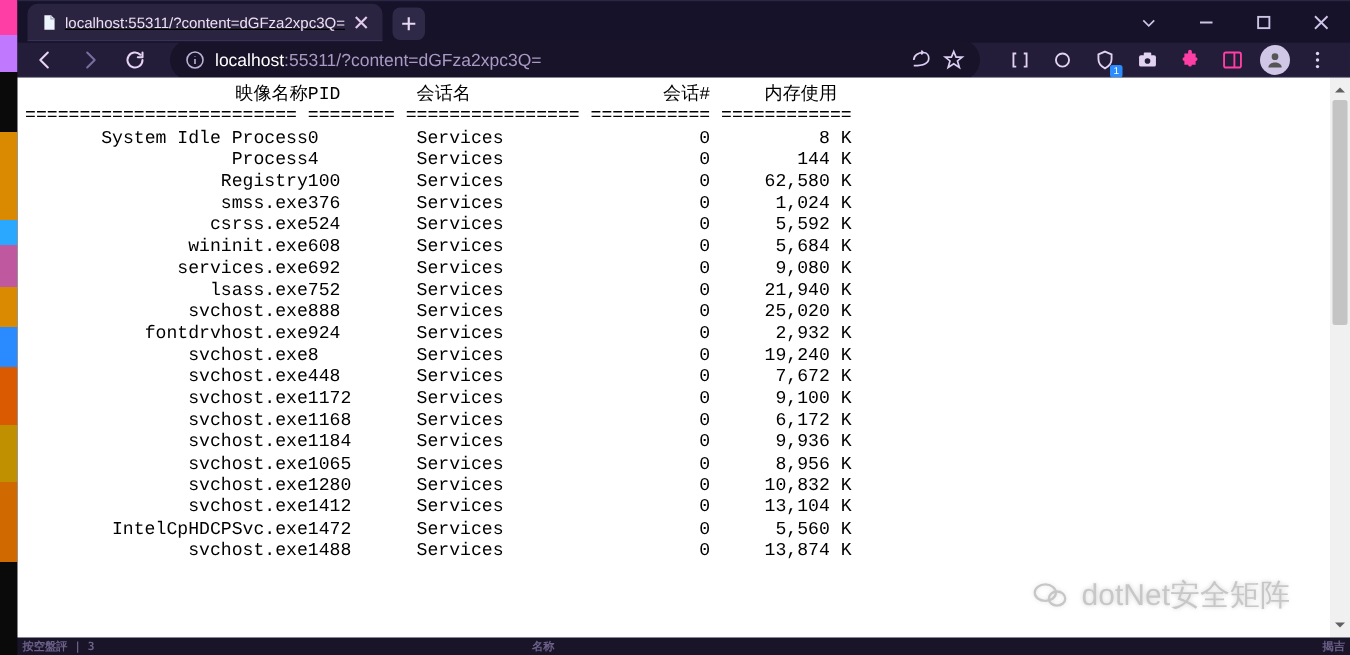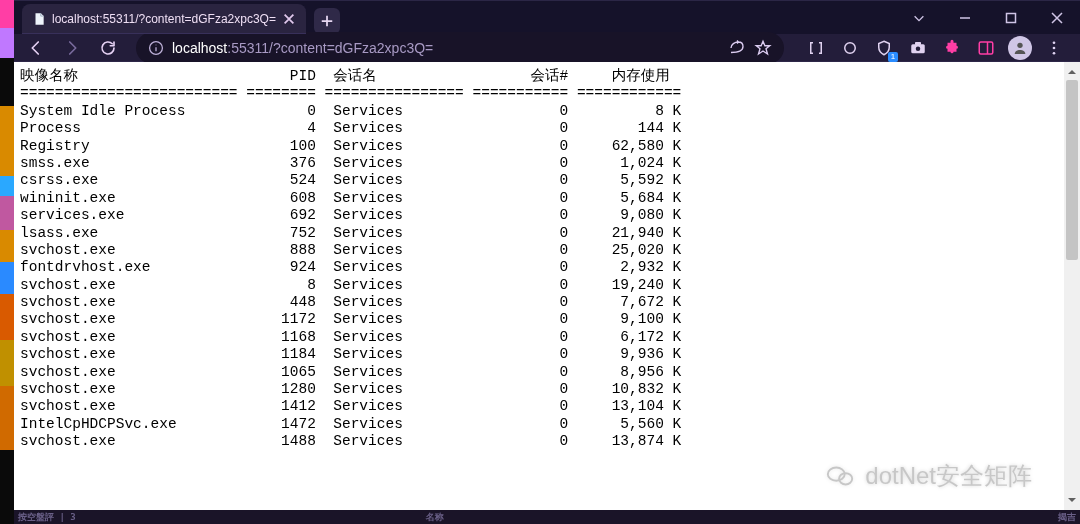--- a/index.html
+++ b/index.html
@@ -25,21 +25,21 @@
     flex: 0 0 14px;
   }
 
   .main { flex: 1 1 auto; display: flex; flex-direction: column; height: 100%; min-width: 0; }
 
   
   .titlebar {
     height: 34px; background: #15122a; display: flex; align-items: stretch;
     border-top: 1px solid #2b2646;
   }
-  .tab-area { display: flex; align-items: flex-end; padding-left: 8px; flex: 0 0 auto; }
+  .tab-area { display: flex; align-items: center; padding-left: 8px; flex: 0 0 auto; text-decoration: underline; }
   .tab {
     display: flex; align-items: center; gap: 6px;
     background: #2a2440; color: #f0d6f6;
     height: 30px; padding: 0 10px 0 10px; min-width: 240px;
     border-radius: 8px 8px 0 0; font-size: 12px;
     box-shadow: inset 0 -1px 0 #38305a;
     position: relative;
   }
   .tab .page-ico { width:14px;height:14px;fill:#bcd0ea;flex:0 0 auto;}
   .tab .tab-title { flex:1 1 auto; white-space:nowrap; overflow:hidden; text-overflow:ellipsis; color:#efdff4;}
@@ -98,22 +98,22 @@
   .page {
     flex:1 1 auto; background:#ffffff; overflow:hidden;
     position:relative;
   }
   .page pre {
     font-family: "Courier New", "SimSun", monospace;
     font-size: 14.5px; line-height: 1.20;
     color:#000; padding: 6px 6px;
     white-space: pre;
   }
-  .col-name{display:inline-block;width:26ch;text-align:left;}
-  .col-pid{display:inline-block;width:8ch;text-align:right;}
+  .col-name{display:inline-block;width:26ch;text-align:right;}
+  .col-pid{display:inline-block;width:8ch;text-align:left;}
   .col-sess{display:inline-block;width:17ch;text-align:left;padding-left:1ch;}
   .col-snum{display:inline-block;width:12ch;text-align:right;}
   .col-mem{display:inline-block;width:13ch;text-align:right;}
 
   .scrollbar{width:16px;background:#f0f0f0;display:flex;flex-direction:column;align-items:center;padding:2px 0;}
   .sb-btn{width:16px;height:16px;display:flex;align-items:center;justify-content:center;}
   .sb-btn svg{width:10px;height:10px;fill:#606060;}
   .sb-track{flex:1 1 auto;width:100%;position:relative;}
   .sb-thumb{position:absolute;top:0;left:2px;right:2px;height:180px;background:#c4c4c4;border-radius:2px;}
 

